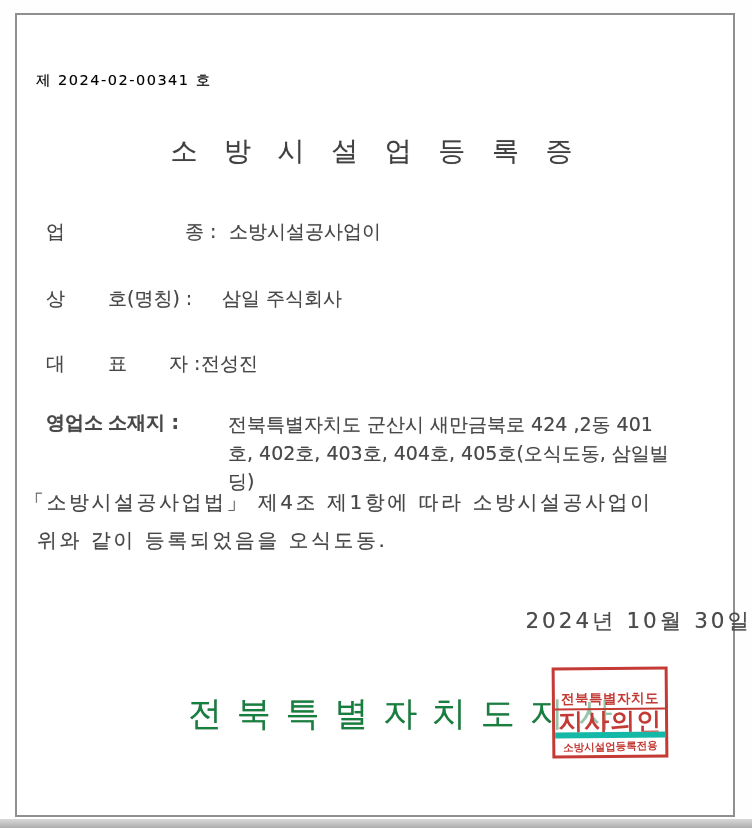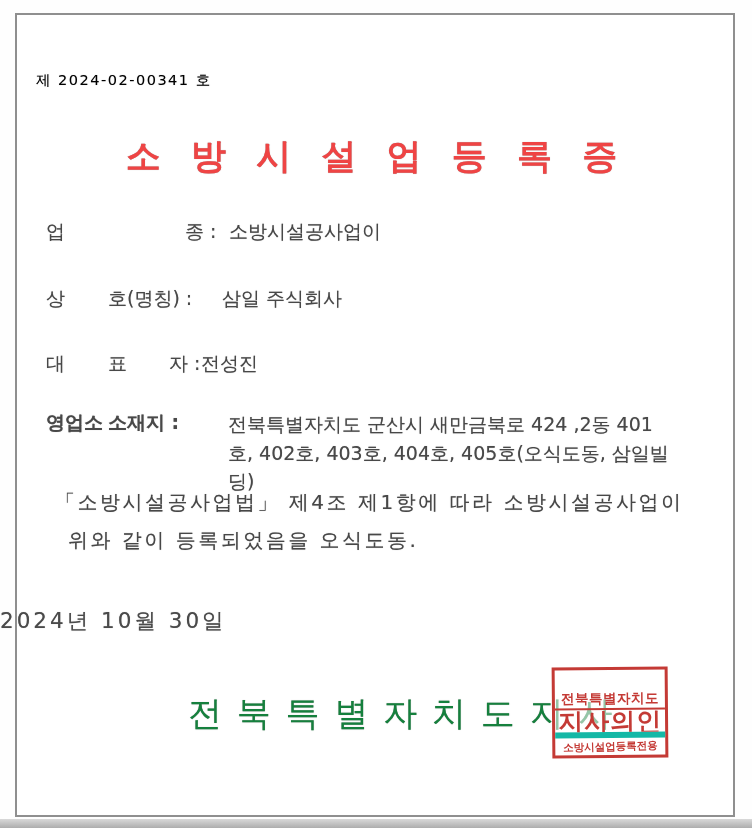--- a/index.html
+++ b/index.html
@@ -35,24 +35,24 @@
     top: 71px;
     font-size: 14.5px;
     letter-spacing: 1.5px;
     color: #000000;
   }
   .title {
     left: 0;
     right: 0;
     top: 133px;
     text-align: center;
-    font-size: 35px;
+    font-size: 27px;
     letter-spacing: 9px;
-    color: #ef4444;
-    font-weight: 700;
+    color: #404040;
+    font-weight: 400;
   }
   .field {
     font-size: 19px;
     color: #484848;
   }
   .row1 { top: 219px; }
   .row2 { top: 286px; }
   .row3 { top: 351px; }
   .row4 { top: 410px; font-weight: bold; }
   .address-block {
@@ -62,29 +62,28 @@
     width: 500px;
     font-size: 19px;
     line-height: 28.5px;
     color: #484848;
   }
   .address-block div { text-shadow: 0 0 0.7px rgba(70,70,70,0.55); }
   .statement {
     font-size: 20px;
     letter-spacing: 2.5px;
     color: #474747;
-    margin-left: 31px;
   }
   .statement-1 { left: 24px; top: 489px; }
   .statement-2 { left: 37px; top: 527px; }
   .issue-date {
     left: 0;
     right: 0;
     top: 606px;
-    text-align: left;
+    text-align: right;
     font-size: 21.5px;
     letter-spacing: 3px;
     color: #4a4a4a;
   }
   .issuer {
     left: 188px;
     top: 691px;
     font-size: 34px;
     letter-spacing: 2px;
     color: #15803d;

